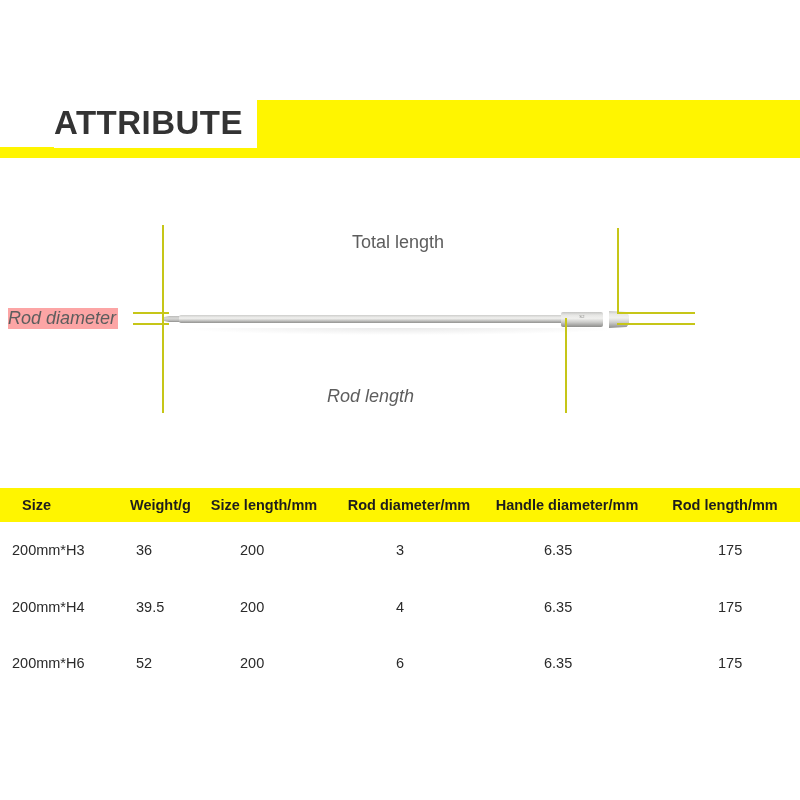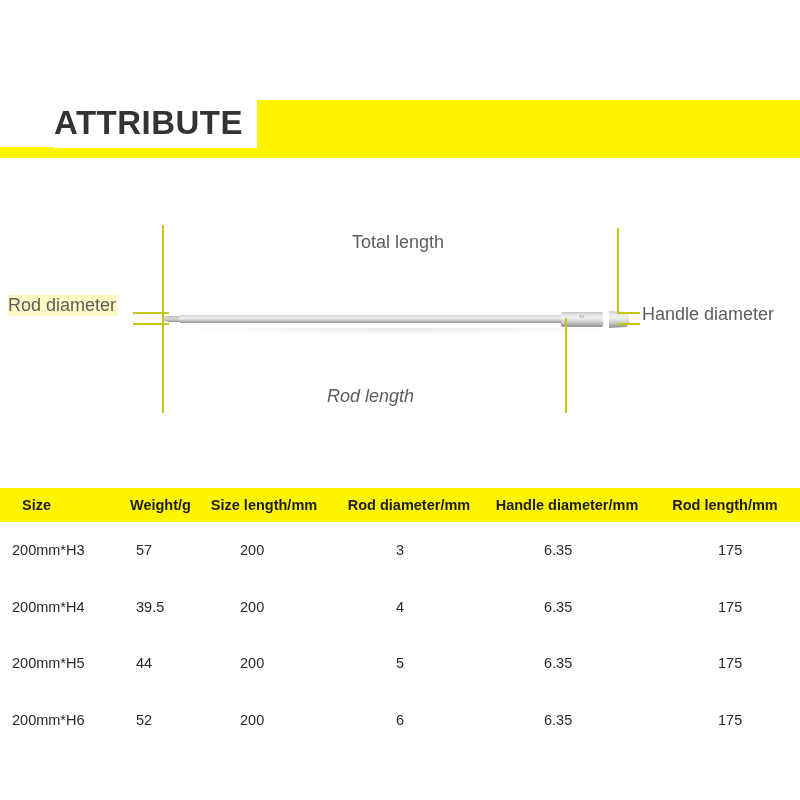--- a/index.html
+++ b/index.html
@@ -181,21 +181,21 @@
 
   .dlabel {
     position: absolute;
     font-size: 18px;
     color: #5d5d5d;
     white-space: nowrap;
     font-weight: 400;
   }
   .lbl-total   { left: 352px; top: 42px; }
   .lbl-rodlen  { left: 327px; top: 196px; font-style: italic; }
-  .lbl-roddia  { left: 8px;   top: 105px; background:#fef9c3; padding-right:2px; z-index:3;}
+  .lbl-roddia  { left: 8px;   top: 118px; background:#fca5a5; padding-right:2px; z-index:3;font-style:italic;}
   .lbl-handia  { left: 640px; top: 114px; background:#fff; padding:0 2px; z-index:3;}
 
   
   .spec-table {
     position: absolute;
     left: 0;
     top: 488px;
     width: 800px;
     border-collapse: collapse;
     table-layout: fixed;
@@ -267,21 +267,20 @@
     <div class="vline v-mid"></div>
 
     <div class="hline h-rod-top"></div>
     <div class="hline h-rod-bottom"></div>
     <div class="hline h-handle-top"></div>
     <div class="hline h-handle-bottom"></div>
 
     <div class="dlabel lbl-total">Total length</div>
     <div class="dlabel lbl-rodlen">Rod length</div>
     <div class="dlabel lbl-roddia">Rod diameter</div>
-    <div class="dlabel lbl-handia">Handle diameter</div>
   </div>
 
   <table class="spec-table">
     <colgroup>
       <col class="col-size">
         <col class="col-weight">
         <col class="col-total">
       <col class="col-roddia">
         <col class="col-handia">
         <col class="col-rodlen">
@@ -292,43 +291,35 @@
         <th class="c-weight">Weight/g</th>
         <th>Size length/mm</th>
         <th>Rod diameter/mm</th>
         <th>Handle diameter/mm</th>
         <th>Rod length/mm</th>
       </tr>
     </thead>
     <tbody>
       <tr>
         <td class="c-size">200mm*H3</td>
-        <td class="c-weight">57</td>
+        <td class="c-weight">36</td>
         <td class="c-total">200</td>
         <td class="c-roddia">3</td>
         <td class="c-handia">6.35</td>
         <td class="c-rodlen">175</td>
       </tr>
       <tr>
         <td class="c-size">200mm*H4</td>
         <td class="c-weight">39.5</td>
         <td class="c-total">200</td>
         <td class="c-roddia">4</td>
         <td class="c-handia">6.35</td>
         <td class="c-rodlen">175</td>
       </tr>
       <tr>
-        <td class="c-size">200mm*H5</td>
-        <td class="c-weight">44</td>
-        <td class="c-total">200</td>
-        <td class="c-roddia">5</td>
-        <td class="c-handia">6.35</td>
-        <td class="c-rodlen">175</td>
-      </tr>
-      <tr>
         <td class="c-size">200mm*H6</td>
         <td class="c-weight">52</td>
         <td class="c-total">200</td>
         <td class="c-roddia">6</td>
         <td class="c-handia">6.35</td>
         <td class="c-rodlen">175</td>
       </tr>
     </tbody>
   </table>
 

